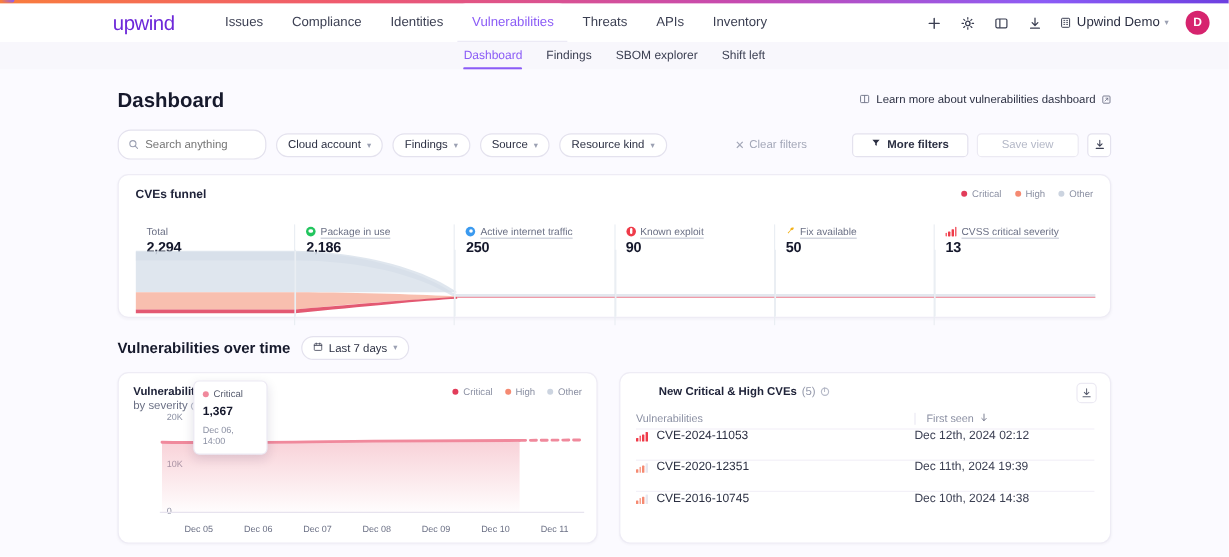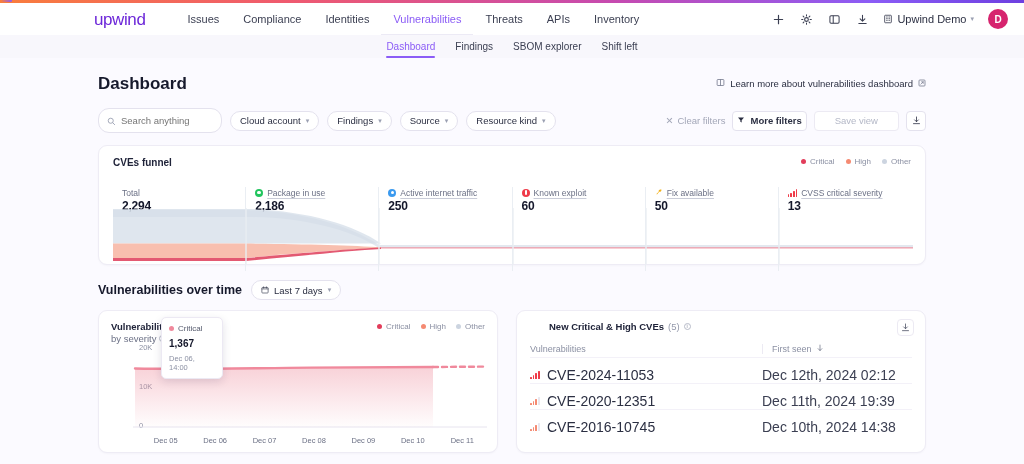--- a/index.html
+++ b/index.html
@@ -99,22 +99,22 @@
     display:flex; align-items:center; gap:5px; padding:0 9px;
     font-size:9.5px; color:#2b2f42; cursor:pointer; white-space:nowrap;
   }
   .caret { font-size:7px; color:#9ba0b2; }
   .filter-right { margin-left:auto; display:flex; align-items:center; gap:7px; }
   .link-btn {
     display:flex; align-items:center; gap:4px; font-size:9.5px; color:#a3a7b8; cursor:pointer;
   }
   .btn-outline {
     height:20px; border:1px solid #e4e2ee; border-radius:4px; background:#fff;
-    display:flex; align-items:center; gap:5px; padding:0 4px;
-    font-size:9.5px; color:#2b2f42; cursor:pointer; font-weight:600;
+    display:flex; align-items:center; gap:5px; padding:0 15px;
+    font-size:9.5px; color:#2b2f42; cursor:pointer; font-weight:600;margin-left:31px;
   }
   .btn-disabled {
     height:20px; border:1px solid #eceaf3; border-radius:4px; background:#fff;
     display:flex; align-items:center; padding:0 20px;
     font-size:9.5px; color:#b4b8c7; cursor:default;
   }
   .btn-icon-sq {
     width:20px; height:20px; border:1px solid #e4e2ee; border-radius:4px; background:#fff;
     display:flex; align-items:center; justify-content:center; color:#3b3f52;
     font-size:9px; cursor:pointer;
@@ -196,22 +196,22 @@
     justify-content:center; font-size:8px; color:#5b6071; cursor:pointer;
   }
   .cve-colhead {
     display:flex; align-items:center; margin-top:12px; font-size:9px; color:#8b90a3;
   }
   .cve-colhead .c1 { width:232px; }
   .cve-colhead .c2 { flex:1; display:flex; align-items:center; gap:4px; }
   .vsep { width:1px; height:10px; background:#eceaf3; margin-right:9px; }
   .cve-rows { margin-top:3px; }
   .cve-row {
-    display:flex; align-items:flex-end; height:26px; border-top:1px solid #f3f1f8;
-    font-size:14px; color:#2b2f42; cursor:pointer;
+    display:flex; align-items:flex-start; height:26px; border-top:1px solid #f3f1f8;
+    font-size:10px; color:#2b2f42; cursor:pointer;
   }
   .cve-row:first-child { border-top:1px solid #f3f1f8; }
   .cve-name { width:232px; display:flex; align-items:center; gap:6px; }
   .cve-date { flex:1; color:#3b3f52; }
   .minibars { display:flex; align-items:flex-end; gap:1px; height:8px; width:11px; }
   .minibars i { width:1.7px; display:block; border-radius:0.5px; }
 </style>
 </head>
 <body>
 
@@ -391,21 +391,21 @@
               <span class="fcol-label linked">Active internet traffic</span>
             </div>
             <div class="fcol-val">250</div>
           </div>
 
           <div class="fcol">
             <div class="fcol-head">
               <span class="ic red"></span>
               <span class="fcol-label linked">Known exploit</span>
             </div>
-            <div class="fcol-val">60</div>
+            <div class="fcol-val">90</div>
           </div>
 
           <div class="fcol">
             <div class="fcol-head">
               <span class="wrench">
                 <svg width="8" height="8" viewBox="0 0 12 12">
                     <path d="M9.6 2.4a2.6 2.6 0 0 1-3.2 3.2L3 9.9 2.1 9l3.4-3.4A2.6 2.6 0 0 1 8.7 2.4z" fill="#f3b21b"></path>
                   </svg>
               </span>
               <span class="fcol-label linked">Fix available</span>

